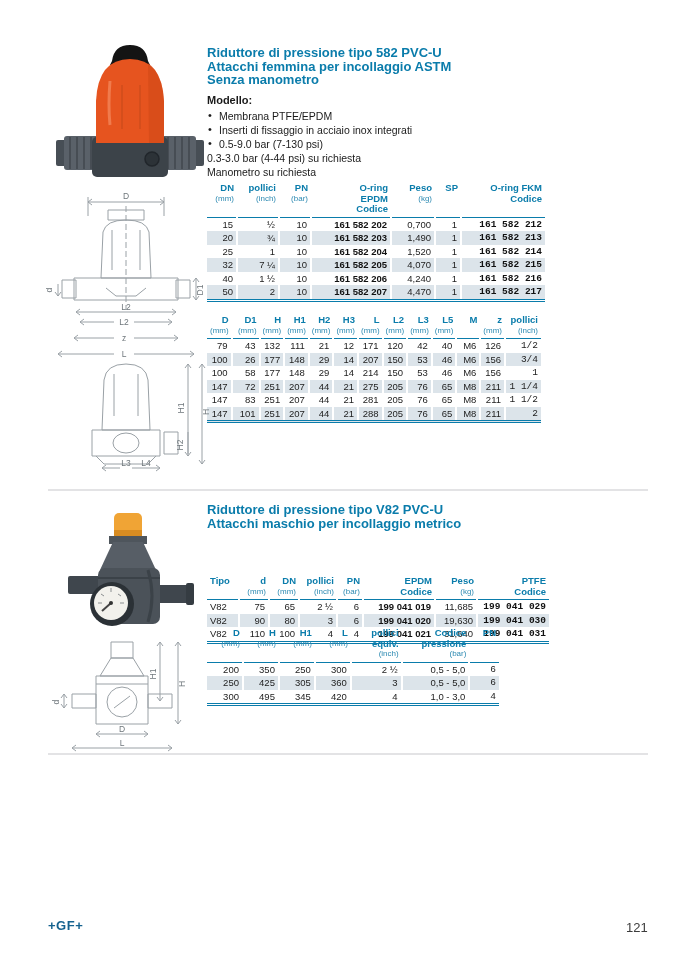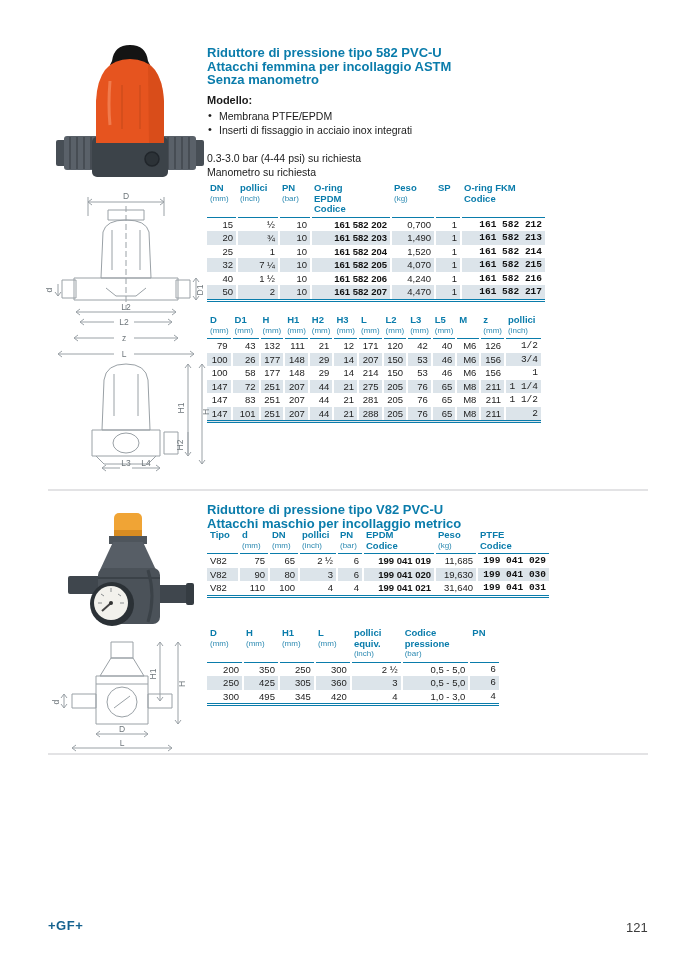--- a/index.html
+++ b/index.html
@@ -10,21 +10,21 @@
   .abs { position:absolute; }
   .title { color:#0a7cab; font-weight:bold; font-size:13px; line-height:13.5px; }
   .model-heading { color:#1a1a1a; font-weight:bold; font-size:11px; }
   .bullets { list-style:none; font-size:10.5px; color:#1a1a1a; line-height:14px; }
   .bullets li { position:relative; padding-left:12px; }
   .bullets li::before { content:"•"; position:absolute; left:1px; top:-1px; font-size:11px; }
   .notes { font-size:10.5px; color:#1a1a1a; line-height:13.5px; }
 
   
   table { border-collapse:collapse; font-size:9.5px; color:#222; }
-  thead th { color:#0a7cab; font-weight:bold; font-size:9.5px; text-align:left;
+  thead th { color:#0a7cab; font-weight:bold; font-size:9.5px; text-align:right;
              vertical-align:top; padding:0 3px 2px 3px; border-bottom:1px solid #0a7cab; }
   thead th div { line-height:10.5px; }
   thead th div.unit { font-weight:normal; font-size:8px; color:#2d8ab2; }
   tbody td { text-align:right; padding:1px 3px; line-height:11.5px; border-right:2px solid #fff; }
   tbody td:last-child { border-right:none;font-family:Liberation Mono, monospace; }
   tbody tr.shade td { background:#dce4ea; }
   tbody td.bold { font-weight:bold; color:#111; }
   tbody tr:last-child td { border-bottom:0; }
   table { border-bottom:3px double #0a7cab; }
 
@@ -96,20 +96,21 @@
 
   <div class="abs title" style="left:207px;top:46px;width:340px">
     <div>Riduttore di pressione tipo 582 PVC-U</div>
     <div>Attacchi femmina per incollaggio ASTM</div>
     <div>Senza manometro</div>
   </div>
   <div class="abs model-heading" style="left:207px;top:94px">Modello:</div>
   <ul class="abs bullets" style="left:207px;top:109px;width:340px">
     <li>Membrana PTFE/EPDM</li>
     <li>Inserti di fissaggio in acciaio inox integrati</li>
+    <li>0.5-9.0 bar (7-130 psi)</li>
   </ul>
   <div class="abs notes" style="left:207px;top:152px;width:340px">
     <div>0.3-3.0 bar (4-44 psi) su richiesta</div>
     <div>Manometro su richiesta</div>
   </div>
 
   <table class="abs t1" style="left:207px;top:183px">
       <thead>
         <tr>
           <th>
@@ -458,21 +459,21 @@
       <line x1="59" y1="80" x2="59" y2="84"></line>
         <line x1="46" y1="95" x2="50" y2="95"></line>
       <line x1="68" y1="95" x2="72" y2="95"></line>
         <line x1="49" y1="86" x2="52" y2="88"></line>
       <line x1="66" y1="86" x2="69" y2="88"></line>
     </g>
     <line x1="59" y1="95" x2="50" y2="103" stroke="#444" stroke-width="2"></line>
     <circle cx="59" cy="95" r="2" fill="#333"></circle>
   </svg>
 
-  <table class="abs t3" style="left:207px;top:530px">
+  <table class="abs t3" style="left:207px;top:576px">
       <thead>
         <tr>
           <th>
             <div>Tipo</div>
           </th>
           <th>
             <div>d</div>
             <div class="unit">(mm)</div>
           </th>
           <th>

